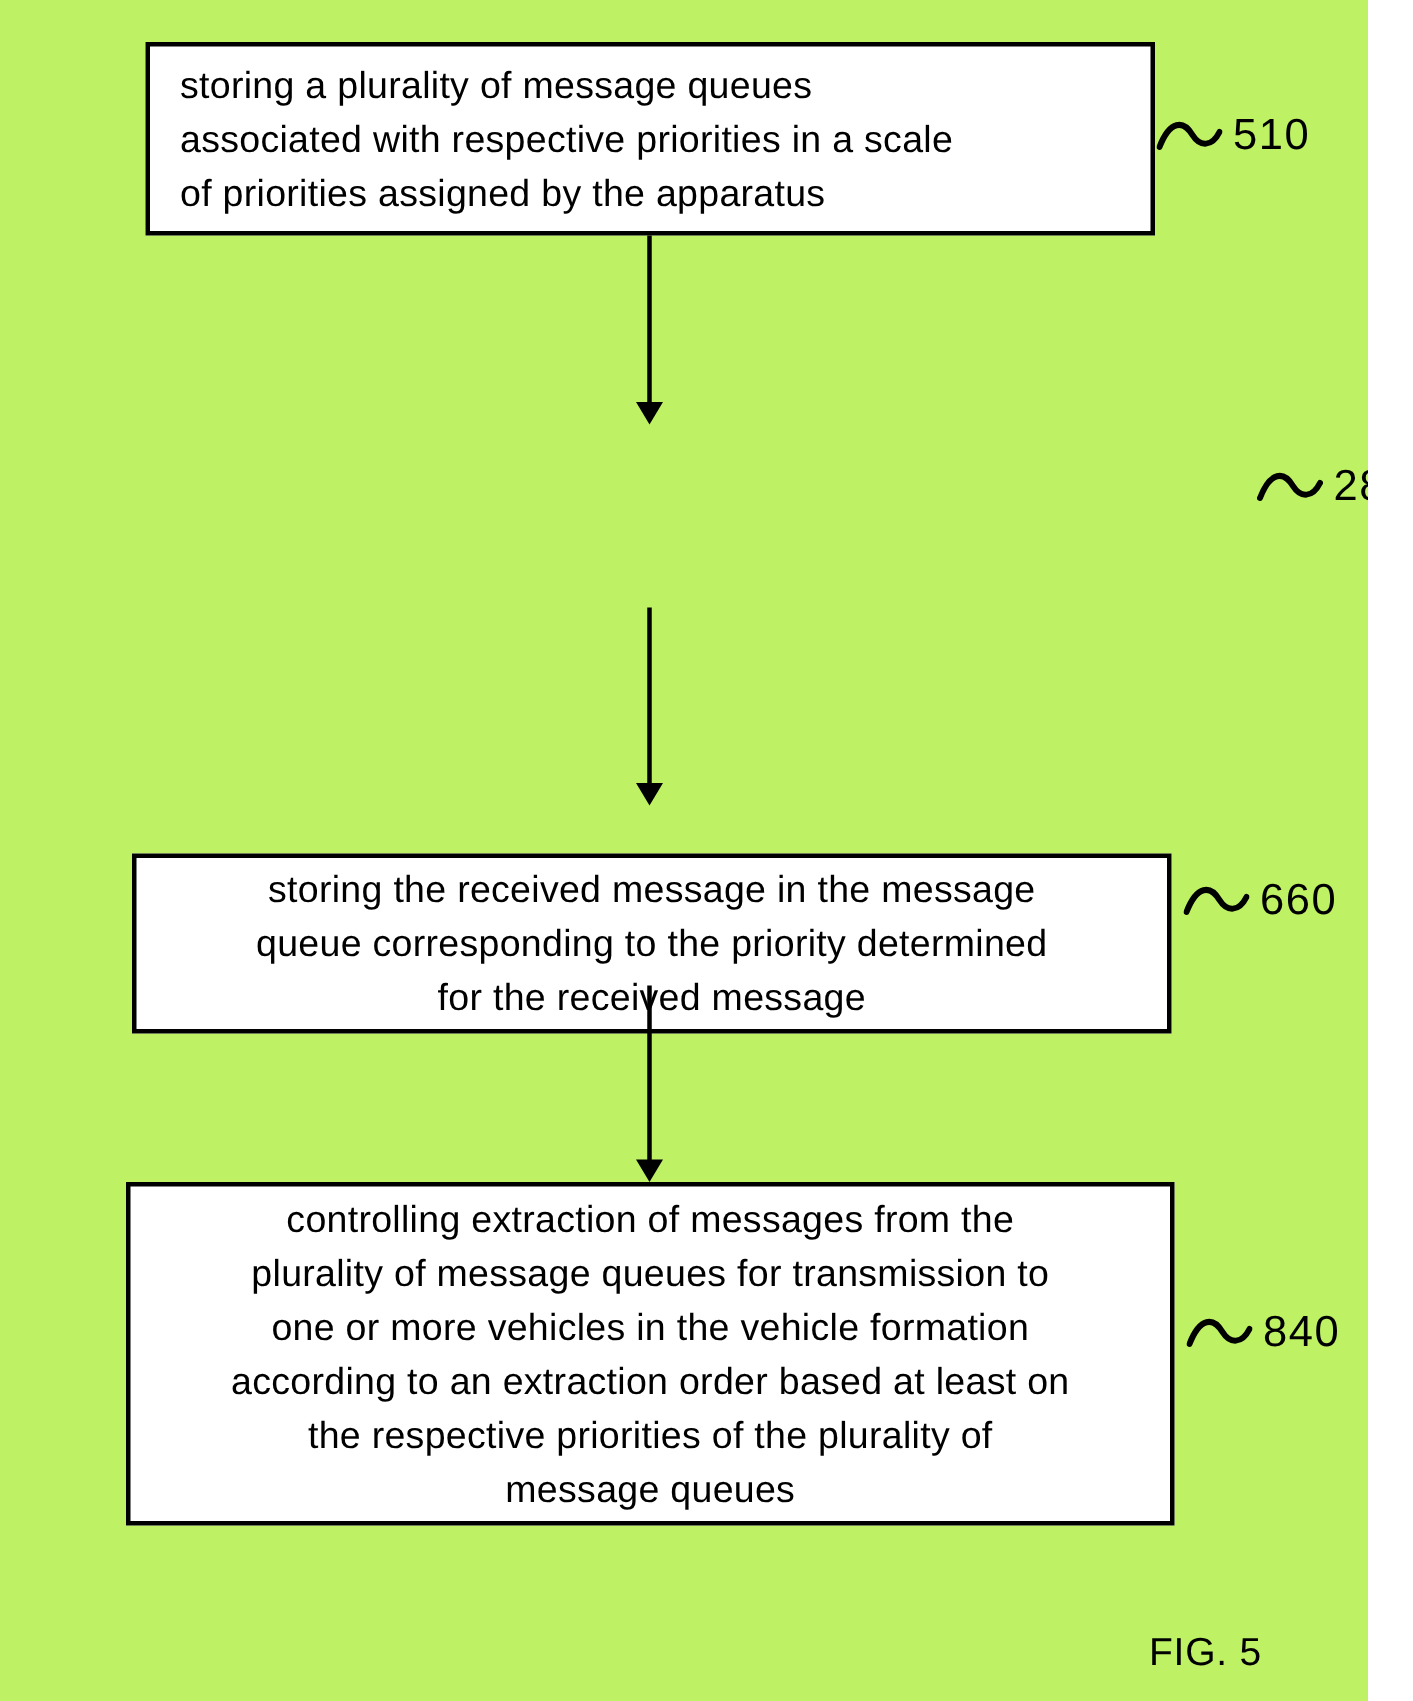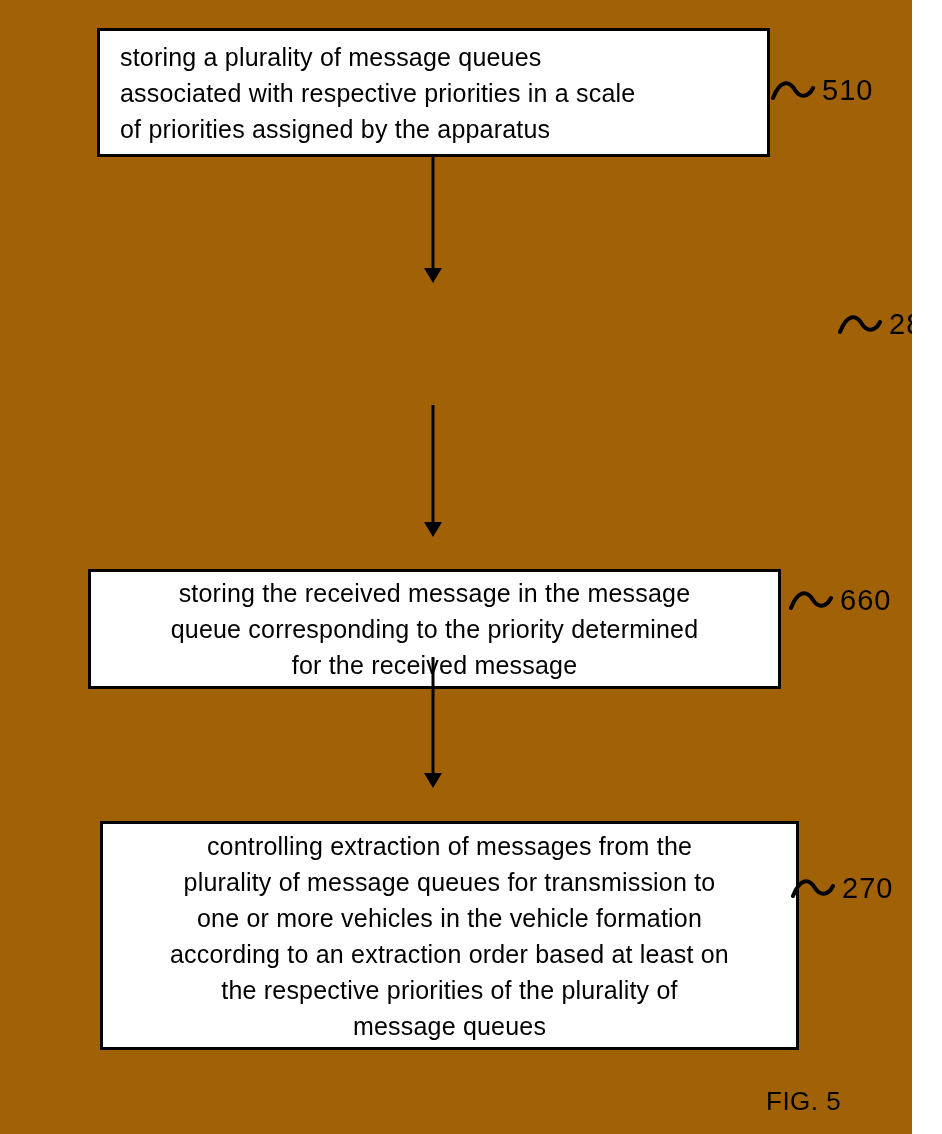--- a/index.html
+++ b/index.html
@@ -4,21 +4,21 @@
 <style>
   html, body {
     margin: 0;
     padding: 0;
     background: #ffffff;
   }
   .canvas {
     position: relative;
     width: 912px;
     height: 1134px;
-    background: #a16207;
+    background: #bef264;
     font-family: "Liberation Sans", sans-serif;
     color: #000000;
     overflow: hidden;
   }
   .box {
     position: absolute;
     border: 3px solid #000000;
     background: #ffffff;
     box-sizing: border-box;
     display: flex;
@@ -30,21 +30,21 @@
     line-height: 36px;
     white-space: pre-line;
     letter-spacing: 0.2px;
   }
   .box1 { left: 97px;  top: 28px;  width: 673px; height: 129px; }
   .box1 .box-text { text-align: left; padding: 0 14px 0 20px; }
   .box2 { left: 33px;  top: 283px; width: 805px; height: 122px; border-width: 4px; }
   .box2 .box-text { text-align: center; padding: 0 8px; }
   .box3 { left: 88px;  top: 569px; width: 693px; height: 120px; }
   .box3 .box-text { text-align: center; padding: 0 8px; }
-  .box4 { left: 100px;  top: 788px; width: 699px; height: 229px; margin-top: 33px; }
+  .box4 { left: 84px;  top: 788px; width: 699px; height: 229px; }
   .box4 .box-text { text-align: center; padding: 0 8px; }
 
   .arrow {
     position: absolute;
     width: 18px;
     transform: translateX(-9px);
   }
   .arrow .shaft {
     position: absolute;
     left: 50%;
@@ -154,18 +154,18 @@
 one or more vehicles in the vehicle formation
 according to an extraction order based at least on
 the respective priorities of the plurality of
 message queues</div>
   </div>
 
   <div class="ref ref4">
     <svg class="squiggle" width="44" height="32" viewBox="0 0 44 32">
       <path d="M2 24 C 9 6, 18 6, 24 16 C 29 24, 37 24, 42 14" stroke="#000000" stroke-width="4" fill="none" stroke-linecap="round"></path>
     </svg>
-    <span class="ref-num">270</span>
+    <span class="ref-num">840</span>
   </div>
 
   <div class="fig-caption">FIG. 5</div>
 
 </div>
 
 </body></html>

